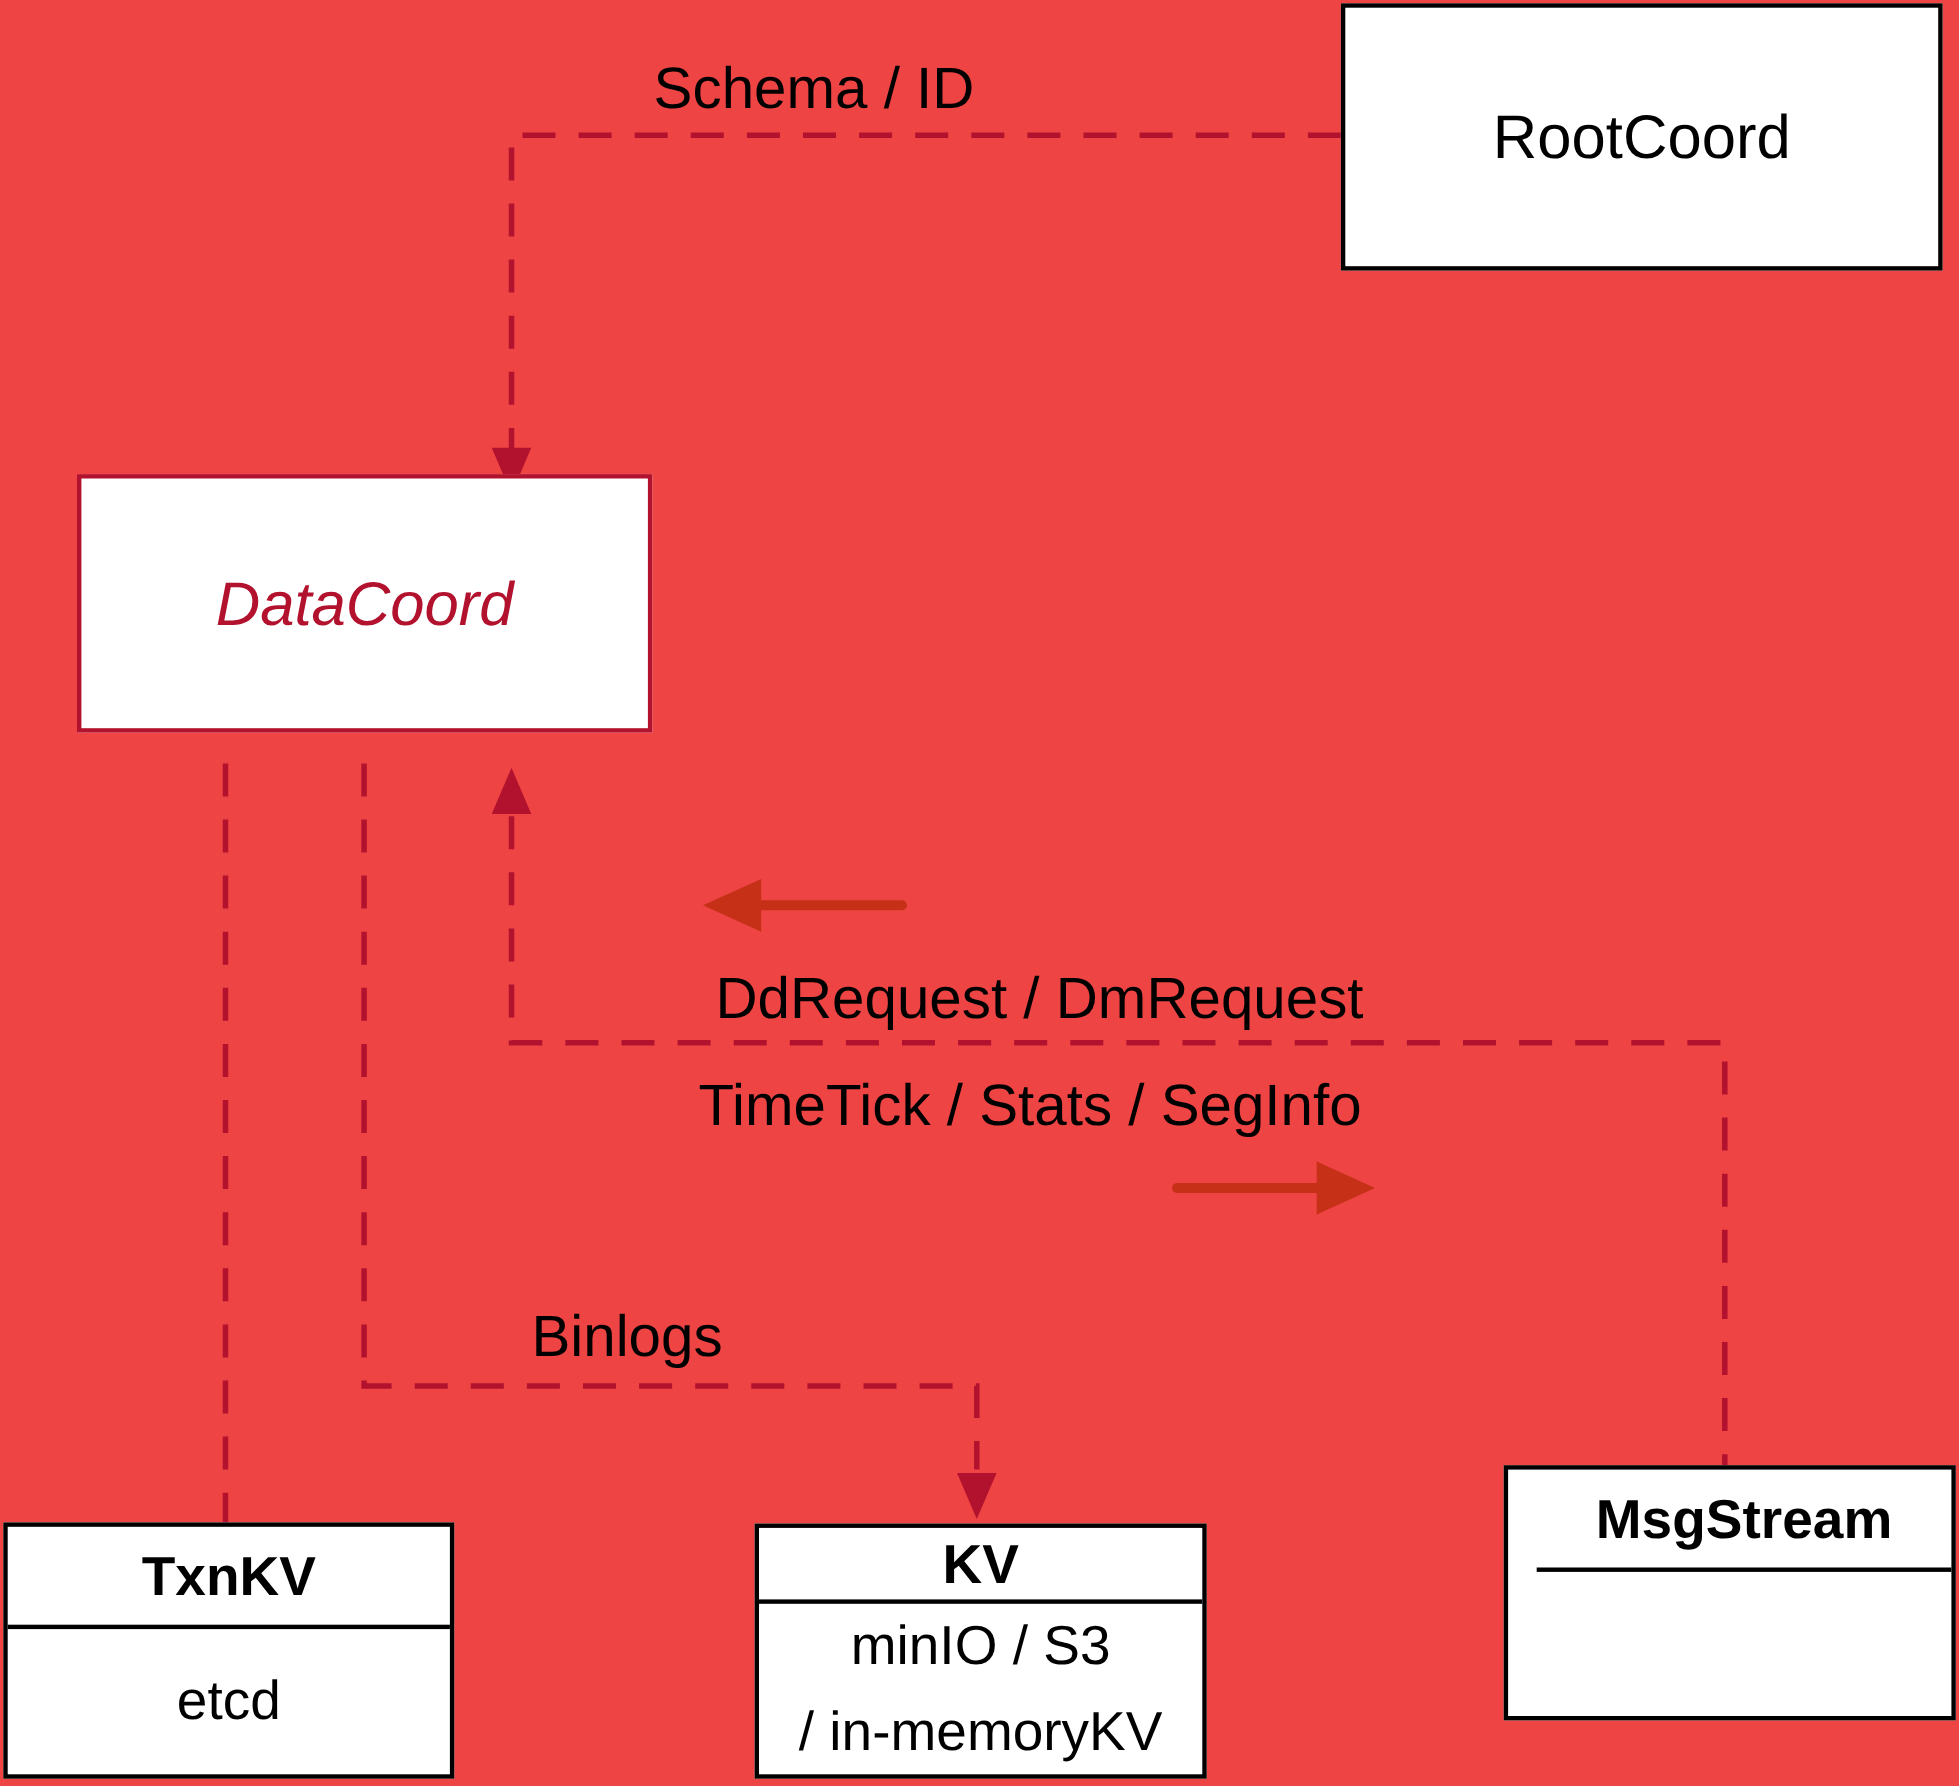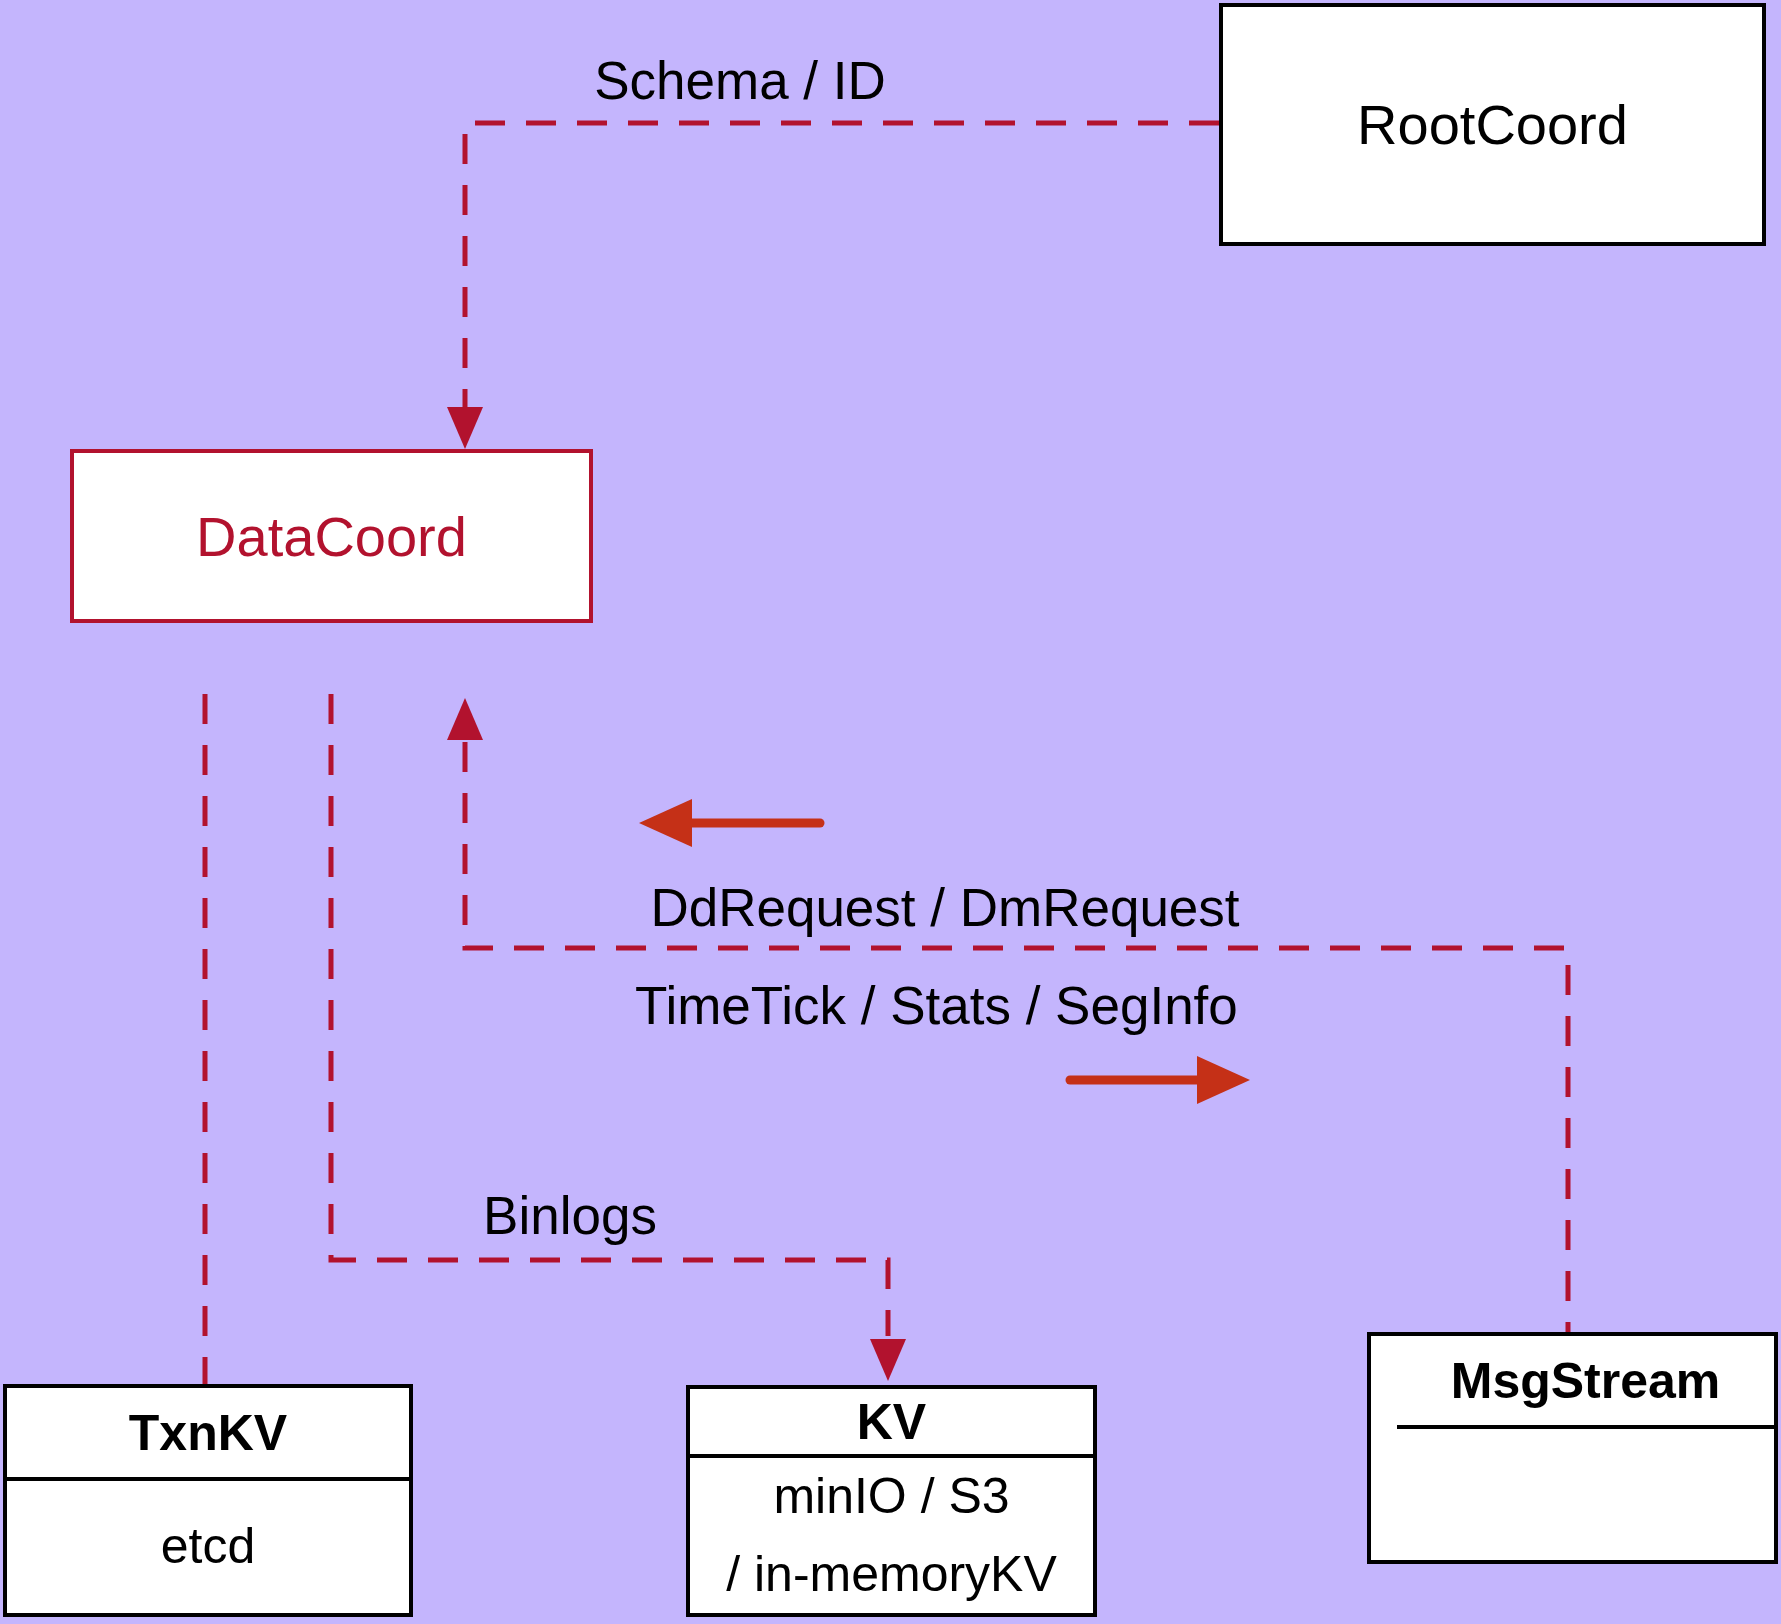--- a/index.html
+++ b/index.html
@@ -5,21 +5,21 @@
   :root{
     --line-red:#B2122E;
     --arrow-red:#C53017;
     --box-black:#000000;
   }
   html,body{margin:0;padding:0;background:#ffffff;}
   body{font-family:"Liberation Sans", sans-serif;}
   .canvas{
     position:relative;
     width:1781px;height:1624px;
-    background:#c4b5fd;
+    background:#ef4444;
     overflow:hidden;
   }
   .edges{position:absolute;left:0;top:0;width:1781px;height:1624px;}
   .dash{fill:none;stroke-width:5;stroke-dasharray:30 21;}
   .solidline{stroke-width:9;stroke-linecap:round;}
 
   .node{
     position:absolute;
     box-sizing:border-box;
     background:#ffffff;
@@ -78,21 +78,21 @@
     <polygon points="639,823 692,799 692,847" fill="#C53017"></polygon>
 
     <line class="solidline" x1="1070" y1="1080" x2="1198" y2="1080" stroke="#C53017"></line>
     <polygon points="1250,1080 1197,1056 1197,1104" fill="#C53017"></polygon>
   </svg>
 
   <div class="node node-plain" style="left:1219px;top:3px;width:547px;height:243px;">
     <span>RootCoord</span>
   </div>
 
-  <div class="node node-datacoord" style="left:70px;top:449px;width:523px;height:174px;">
+  <div class="node node-datacoord" style="left:70px;top:431px;width:523px;height:235px;font-style:italic;">
     <span>DataCoord</span>
   </div>
 
   <div class="tablebox" style="left:3px;top:1384px;width:410px;height:233px;">
     <div class="hdr">TxnKV</div>
     <div class="bdy">
       <span>etcd</span>
     </div>
   </div>
 

